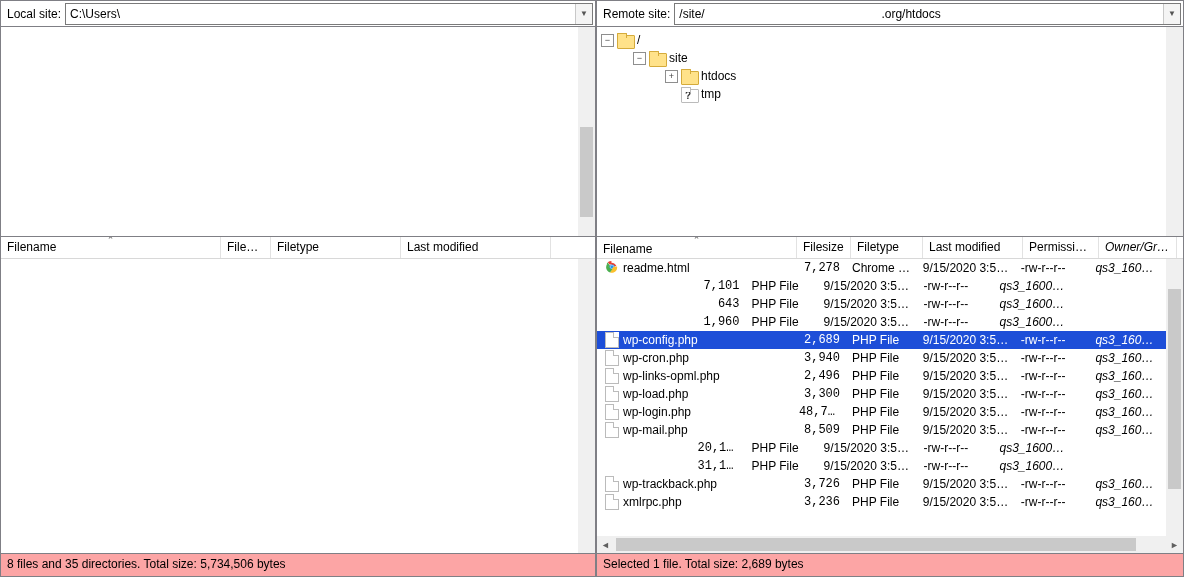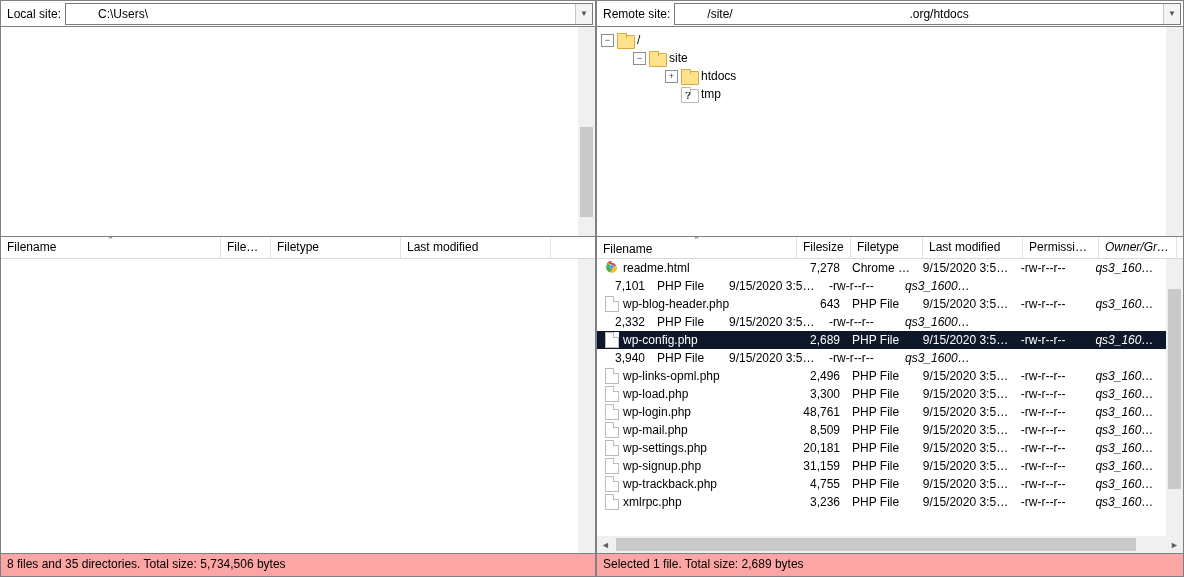--- a/index.html
+++ b/index.html
@@ -3,21 +3,21 @@
 <meta charset="utf-8">
 <style>
 * { box-sizing: border-box; margin: 0; padding: 0; font-family: "Segoe UI", Tahoma, sans-serif; font-size: 12px; }
 html, body { width: 1184px; height: 577px; overflow: hidden; background: #fff; }
 .wrap { display: flex; width: 100%; height: 100%; }
 .panel { display: flex; flex-direction: column; border: 1px solid #7f7f85; }
 .panel.left { width: 596px; }
 .panel.right { width: 588px; }
 .row-path { display: flex; align-items: center; height: 26px; border-bottom: 1px solid #7f7f85; background: #fff; }
 .row-path .lbl { padding: 0 4px 0 6px; }
-.row-path .combo { flex: 1; display: flex; align-items: center; height: 22px; border: 1px solid #7a7a7a; margin: 0 2px 0 0; background: #fff; position: relative; padding-left: 28px; }
+.row-path .combo { flex: 1; display: flex; align-items: center; height: 22px; border: 1px solid #7a7a7a; margin: 0 2px 0 0; background: #fff; position: relative; }
 .row-path .combo input { border: none; outline: none; flex: 1; padding: 0 4px; font-size: 12px; }
 .row-path .combo .dd { width: 17px; height: 100%; border-left: 1px solid #c8c8c8; display: flex; align-items: center; justify-content: center; font-size: 8px; color: #555; background: #f4f4f4; }
 .tree-area { height: 210px; border-bottom: 1px solid #7f7f85; position: relative; overflow: hidden; background: #fff; }
 .scroll-v { position: absolute; right: 0; top: 0; bottom: 0; width: 17px; background: #f0f0f0; }
 .scroll-h { position: absolute; left: 0; right: 0; bottom: 0; height: 17px; background: #f0f0f0; display: flex; align-items: center; }
 .scroll-h .track { flex:1; height:100%; background:#f0f0f0; position:relative; }
 .scroll-h .thumb { position:absolute; left:2px; top:2px; height:13px; width:520px; background:#c9c9c9; }
 .scroll-h .arr { width:17px; height:17px; display:flex; align-items:center; justify-content:center; font-size:9px; color:#606060; }
 .scroll-v .thumb { position: absolute; left: 2px; width: 13px; background: #c9c9c9; }
 .tree-content { position: absolute; left: 4px; top: 4px; right: 17px; bottom: 0; }
@@ -29,24 +29,24 @@
 .folder-icon::after { content:""; position:absolute; left:0; top:0; width:8px; height:4px; background:#ffe28a; border:1px solid #d5ab3b; border-bottom:none; border-radius:1px 1px 0 0;}
 .folder-icon.q::before { background:#fff; border-color:#bbb;}
 .folder-icon.q::after { background:#fff; border-color:#bbb;}
 .folder-icon.q .qm { position:absolute; left:4px; top:3px; font-size:10px; font-weight:bold; color:#333;}
 .list-area { flex: 1; display: flex; flex-direction: column; overflow: hidden; position: relative; border-bottom: 1px solid #7f7f85; }
 .list-header { display: flex; height: 22px; background: #fff; border-bottom: 1px solid #d8d8d8; }
 .list-header .col { border-right: 1px solid #e2e2e2; padding: 3px 6px 0 6px; position: relative; overflow:hidden; white-space:nowrap; text-overflow: ellipsis;}
 .list-header .col.sort::after { content: "⌃"; position: absolute; left: 50%; top: -2px; transform: translateX(-50%); font-size: 9px; color: #666; }
 .list-body { flex: 1; overflow: hidden; position: relative; background: #fff; }
 .list-rows { position: absolute; left: 0; top: 0; right: 17px; bottom: 17px; }
-.list-row { display: flex; height: 18px; align-items: center; }
-.list-row.selected { background: #0f172a; color: #fff; }
+.list-row { display: flex; height: 18px; align-items: center; justify-content: center; }
+.list-row.selected { background: #1d4ed8; color: #fff; }
 .list-row .cell { padding: 0 6px; overflow: hidden; white-space: nowrap; text-overflow: ellipsis; }
-.list-row .cell.num { text-align: right; }
+.list-row .cell.num { text-align: right; font-family: Liberation Mono, monospace; }
 .file-icon { width: 14px; height: 16px; display: inline-block; margin: 0 4px 0 2px; border: 1px solid #bbb; background: #fff; position: relative; flex-shrink:0; }
 .file-icon::after { content:""; position:absolute; right:-1px; top:-1px; width:5px; height:5px; background:#fff; border-left:1px solid #bbb; border-bottom:1px solid #bbb; }
 .file-icon.chrome { border:none; background:none; }
 .file-icon.chrome::after { display:none; }
 .file-icon.chrome svg { width:14px; height:14px; }
 .status-bar { height: 22px; padding: 3px 6px; background: #fca5a5; }
 
 .L .col-name, .L .cell-name { width: 220px; }
 .L .col-size, .L .cell-size { width: 50px; }
 .L .col-type, .L .cell-type { width: 130px; }
@@ -163,49 +163,49 @@
               <div class="cell cell-own">qs3_160015...</div>
             </div>
             <div class="list-row">
               <div class="cell cell-size num">7,101</div>
               <div class="cell cell-type">PHP File</div>
               <div class="cell cell-mod">9/15/2020 3:56:...</div>
               <div class="cell cell-perm">-rw-r--r--</div>
               <div class="cell cell-own">qs3_160015...</div>
             </div>
             <div class="list-row">
-              <div class="cell cell-name">
-                <span class="file-icon"></span>
-                <span>wp-blog-header.php</span>
-              </div>
               <div class="cell cell-size num">643</div>
               <div class="cell cell-type">PHP File</div>
               <div class="cell cell-mod">9/15/2020 3:56:...</div>
               <div class="cell cell-perm">-rw-r--r--</div>
               <div class="cell cell-own">qs3_160015...</div>
             </div>
             <div class="list-row">
-              <div class="cell cell-size num">2,332</div>
+              <div class="cell cell-size num">1,960</div>
               <div class="cell cell-type">PHP File</div>
               <div class="cell cell-mod">9/15/2020 3:56:...</div>
               <div class="cell cell-perm">-rw-r--r--</div>
               <div class="cell cell-own">qs3_160015...</div>
             </div>
             <div class="list-row selected">
               <div class="cell cell-name">
                 <span class="file-icon"></span>
                 <span>wp-config.php</span>
               </div>
               <div class="cell cell-size num">2,689</div>
               <div class="cell cell-type">PHP File</div>
               <div class="cell cell-mod">9/15/2020 3:56:...</div>
               <div class="cell cell-perm">-rw-r--r--</div>
               <div class="cell cell-own">qs3_160015...</div>
             </div>
             <div class="list-row">
+              <div class="cell cell-name">
+                <span class="file-icon"></span>
+                <span>wp-cron.php</span>
+              </div>
               <div class="cell cell-size num">3,940</div>
               <div class="cell cell-type">PHP File</div>
               <div class="cell cell-mod">9/15/2020 3:56:...</div>
               <div class="cell cell-perm">-rw-r--r--</div>
               <div class="cell cell-own">qs3_160015...</div>
             </div>
             <div class="list-row">
               <div class="cell cell-name">
                 <span class="file-icon"></span>
                 <span>wp-links-opml.php</span>
@@ -243,47 +243,39 @@
                 <span class="file-icon"></span>
                 <span>wp-mail.php</span>
               </div>
               <div class="cell cell-size num">8,509</div>
               <div class="cell cell-type">PHP File</div>
               <div class="cell cell-mod">9/15/2020 3:56:...</div>
               <div class="cell cell-perm">-rw-r--r--</div>
               <div class="cell cell-own">qs3_160015...</div>
             </div>
             <div class="list-row">
-              <div class="cell cell-name">
-                <span class="file-icon"></span>
-                <span>wp-settings.php</span>
-              </div>
               <div class="cell cell-size num">20,181</div>
               <div class="cell cell-type">PHP File</div>
               <div class="cell cell-mod">9/15/2020 3:56:...</div>
               <div class="cell cell-perm">-rw-r--r--</div>
               <div class="cell cell-own">qs3_160015...</div>
             </div>
             <div class="list-row">
-              <div class="cell cell-name">
-                <span class="file-icon"></span>
-                <span>wp-signup.php</span>
-              </div>
               <div class="cell cell-size num">31,159</div>
               <div class="cell cell-type">PHP File</div>
               <div class="cell cell-mod">9/15/2020 3:56:...</div>
               <div class="cell cell-perm">-rw-r--r--</div>
               <div class="cell cell-own">qs3_160015...</div>
             </div>
             <div class="list-row">
               <div class="cell cell-name">
                 <span class="file-icon"></span>
                 <span>wp-trackback.php</span>
               </div>
-              <div class="cell cell-size num">4,755</div>
+              <div class="cell cell-size num">3,726</div>
               <div class="cell cell-type">PHP File</div>
               <div class="cell cell-mod">9/15/2020 3:56:...</div>
               <div class="cell cell-perm">-rw-r--r--</div>
               <div class="cell cell-own">qs3_160015...</div>
             </div>
             <div class="list-row">
               <div class="cell cell-name">
                 <span class="file-icon"></span>
                 <span>xmlrpc.php</span>
               </div>

